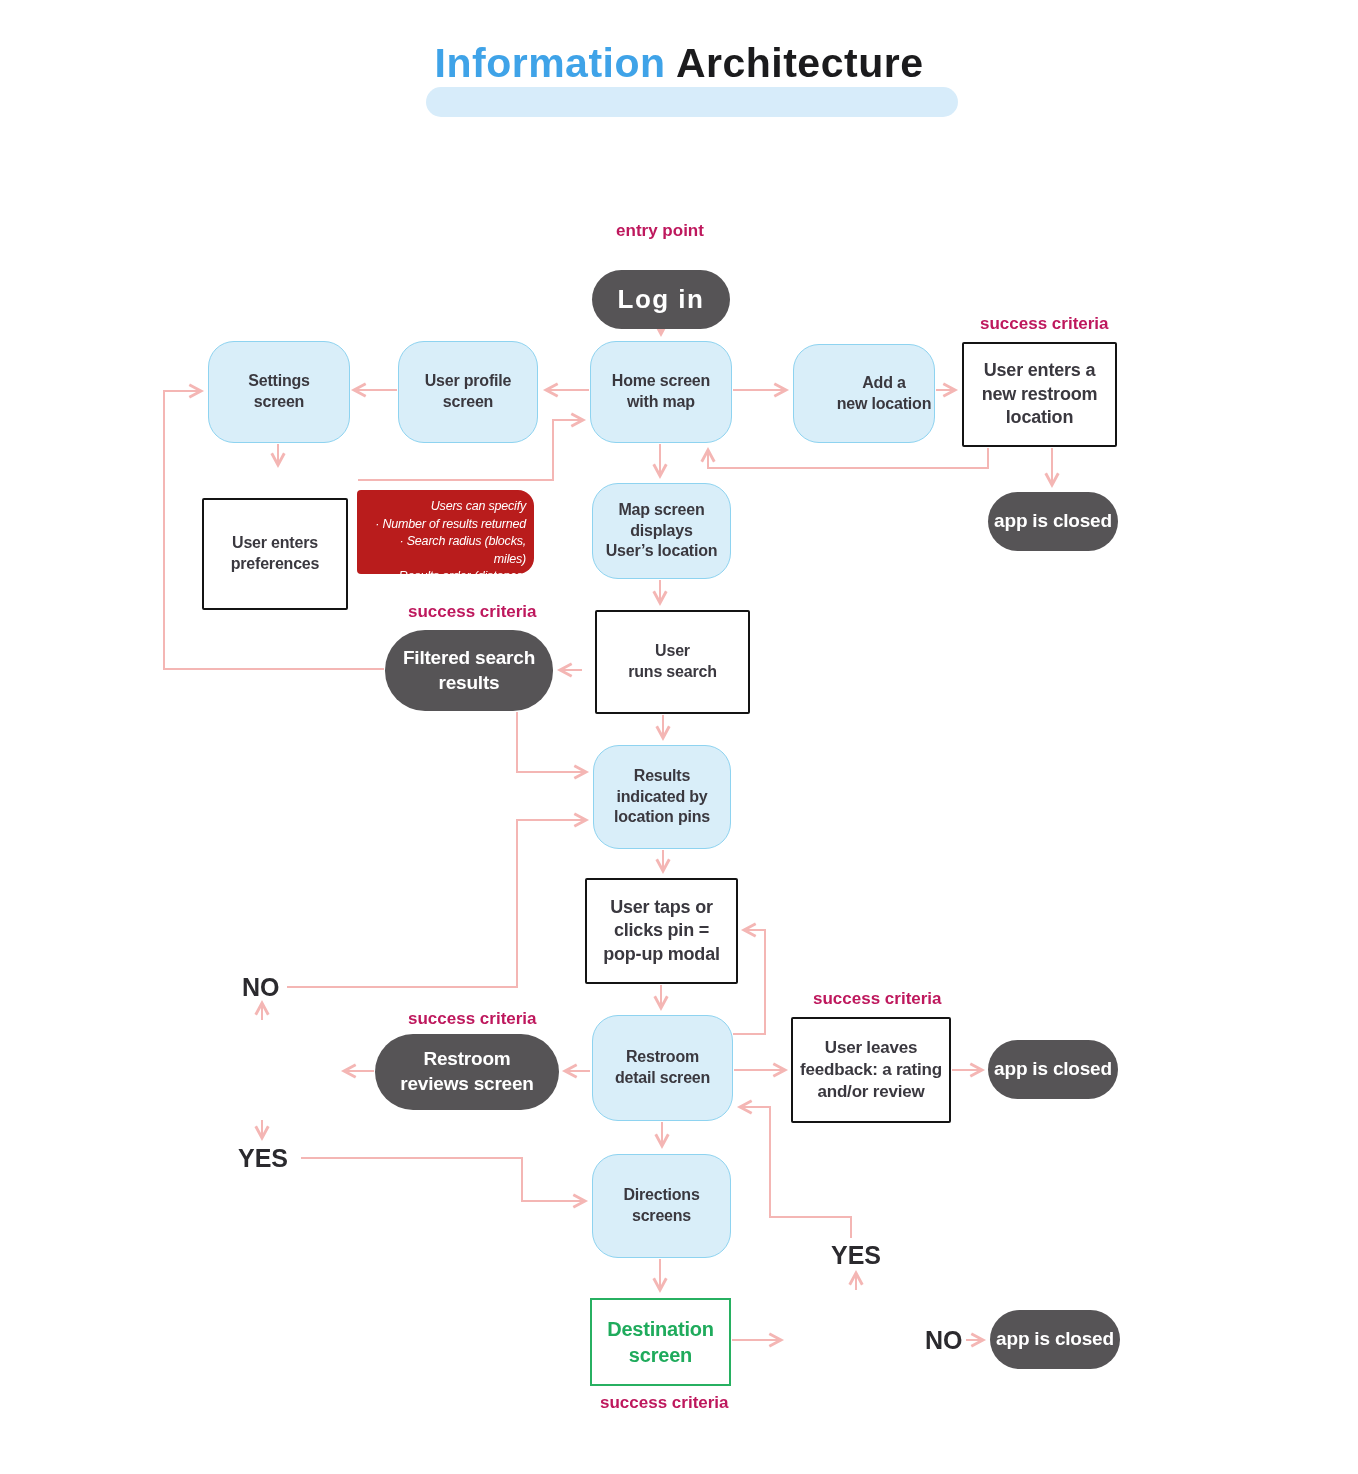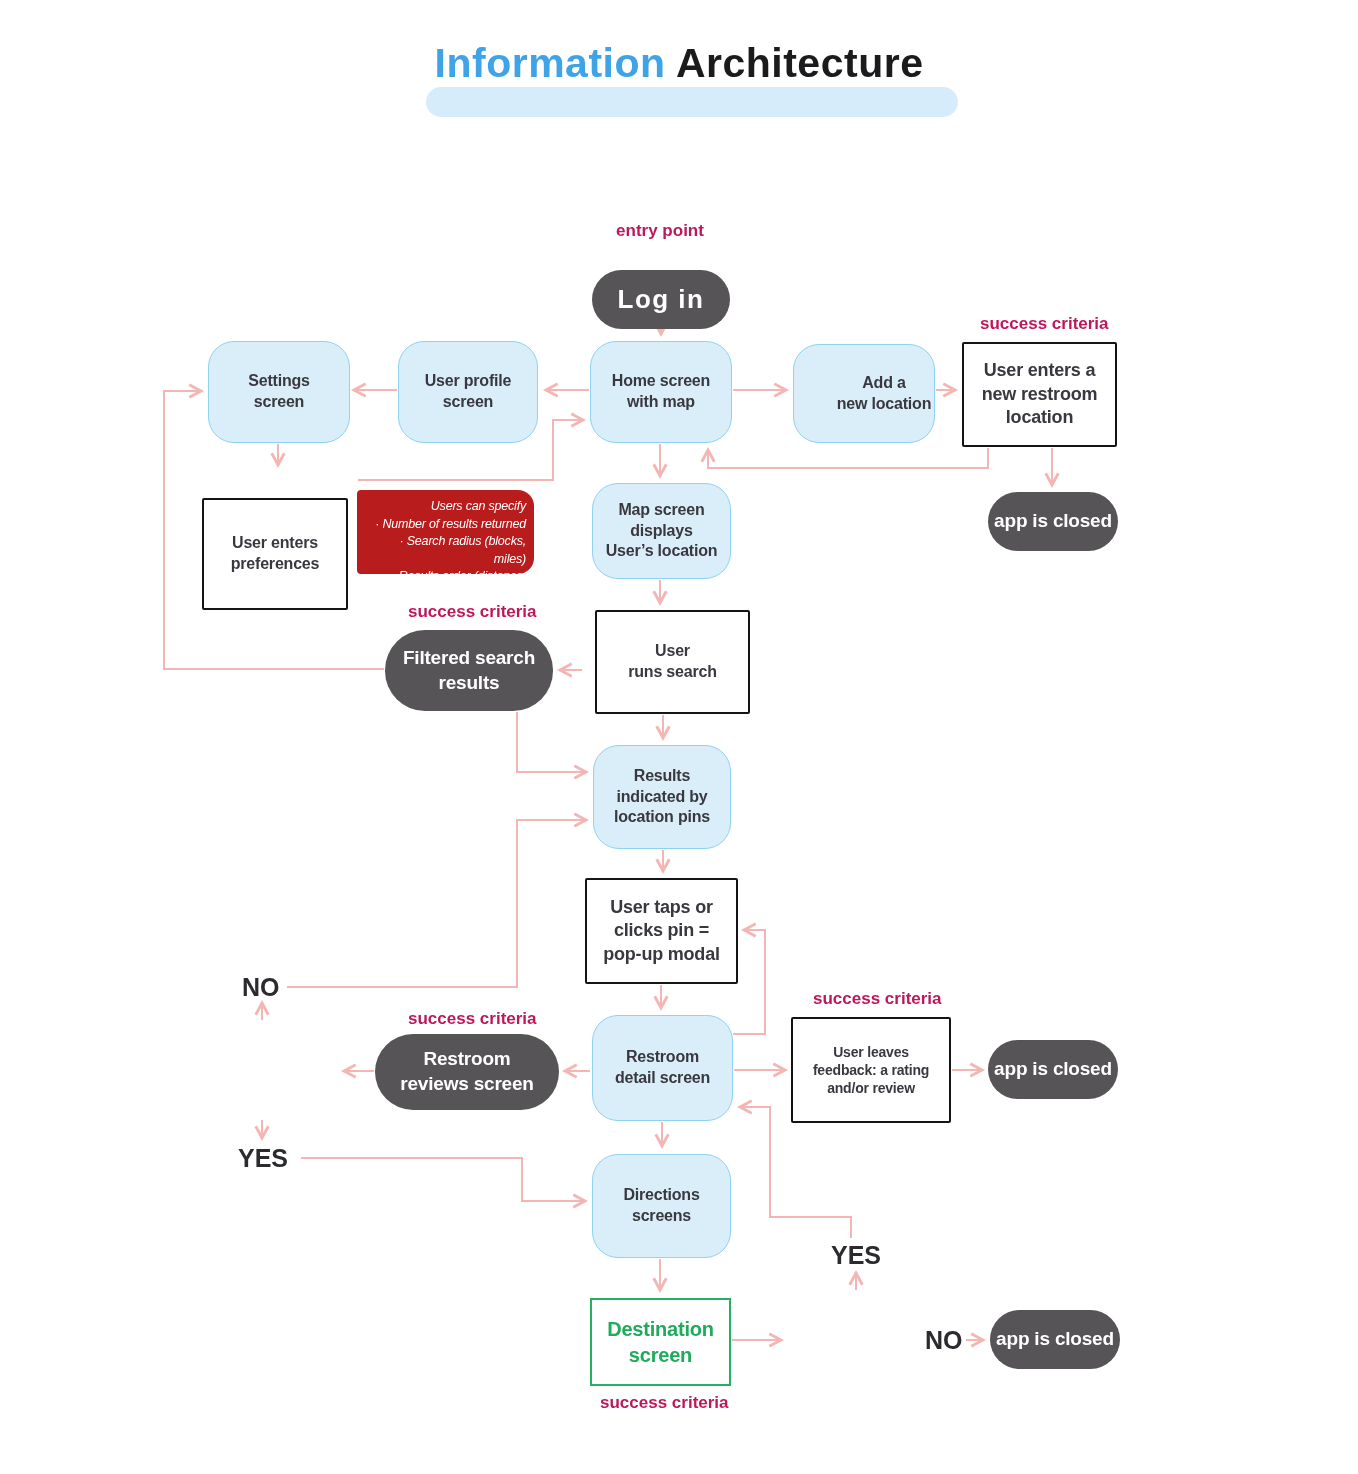--- a/index.html
+++ b/index.html
@@ -27,21 +27,21 @@
   .green-box{background:#ffffff;border:2.5px solid #27B061;border-radius:0;
     color:#1FAB5C;font-size:20px;}
   .note{background:#b91c1c;color:#ffffff;font-style:italic;font-weight:400;
     font-size:12.5px;line-height:1.4;text-align:right;border-radius:4px 16px 16px 4px;
     padding:8px 8px 8px 10px;display:block;z-index:3;}
   .glabel{position:absolute;color:#be185d;font-size:17px;font-weight:700;
     text-align:center;z-index:4;white-space:nowrap;}
   .decision{position:absolute;color:#2B2A2E;font-size:25px;font-weight:700;
     z-index:4;letter-spacing:0;}
   .sm{font-size:18px;}
-  .xs{font-size:14px;}
+  .xs{font-size:17px;}
   .diamond-wrap{position:absolute;z-index:4;}
   .diamond-wrap svg{display:block;}
   .diamond-label{position:absolute;left:0;top:0;width:100%;height:100%;
     display:flex;align-items:center;justify-content:center;color:#29ABE2;
     font-size:17px;font-weight:700;letter-spacing:-0.3px;}
 </style>
 </head>
 <body>
 
 <div id="canvas">

